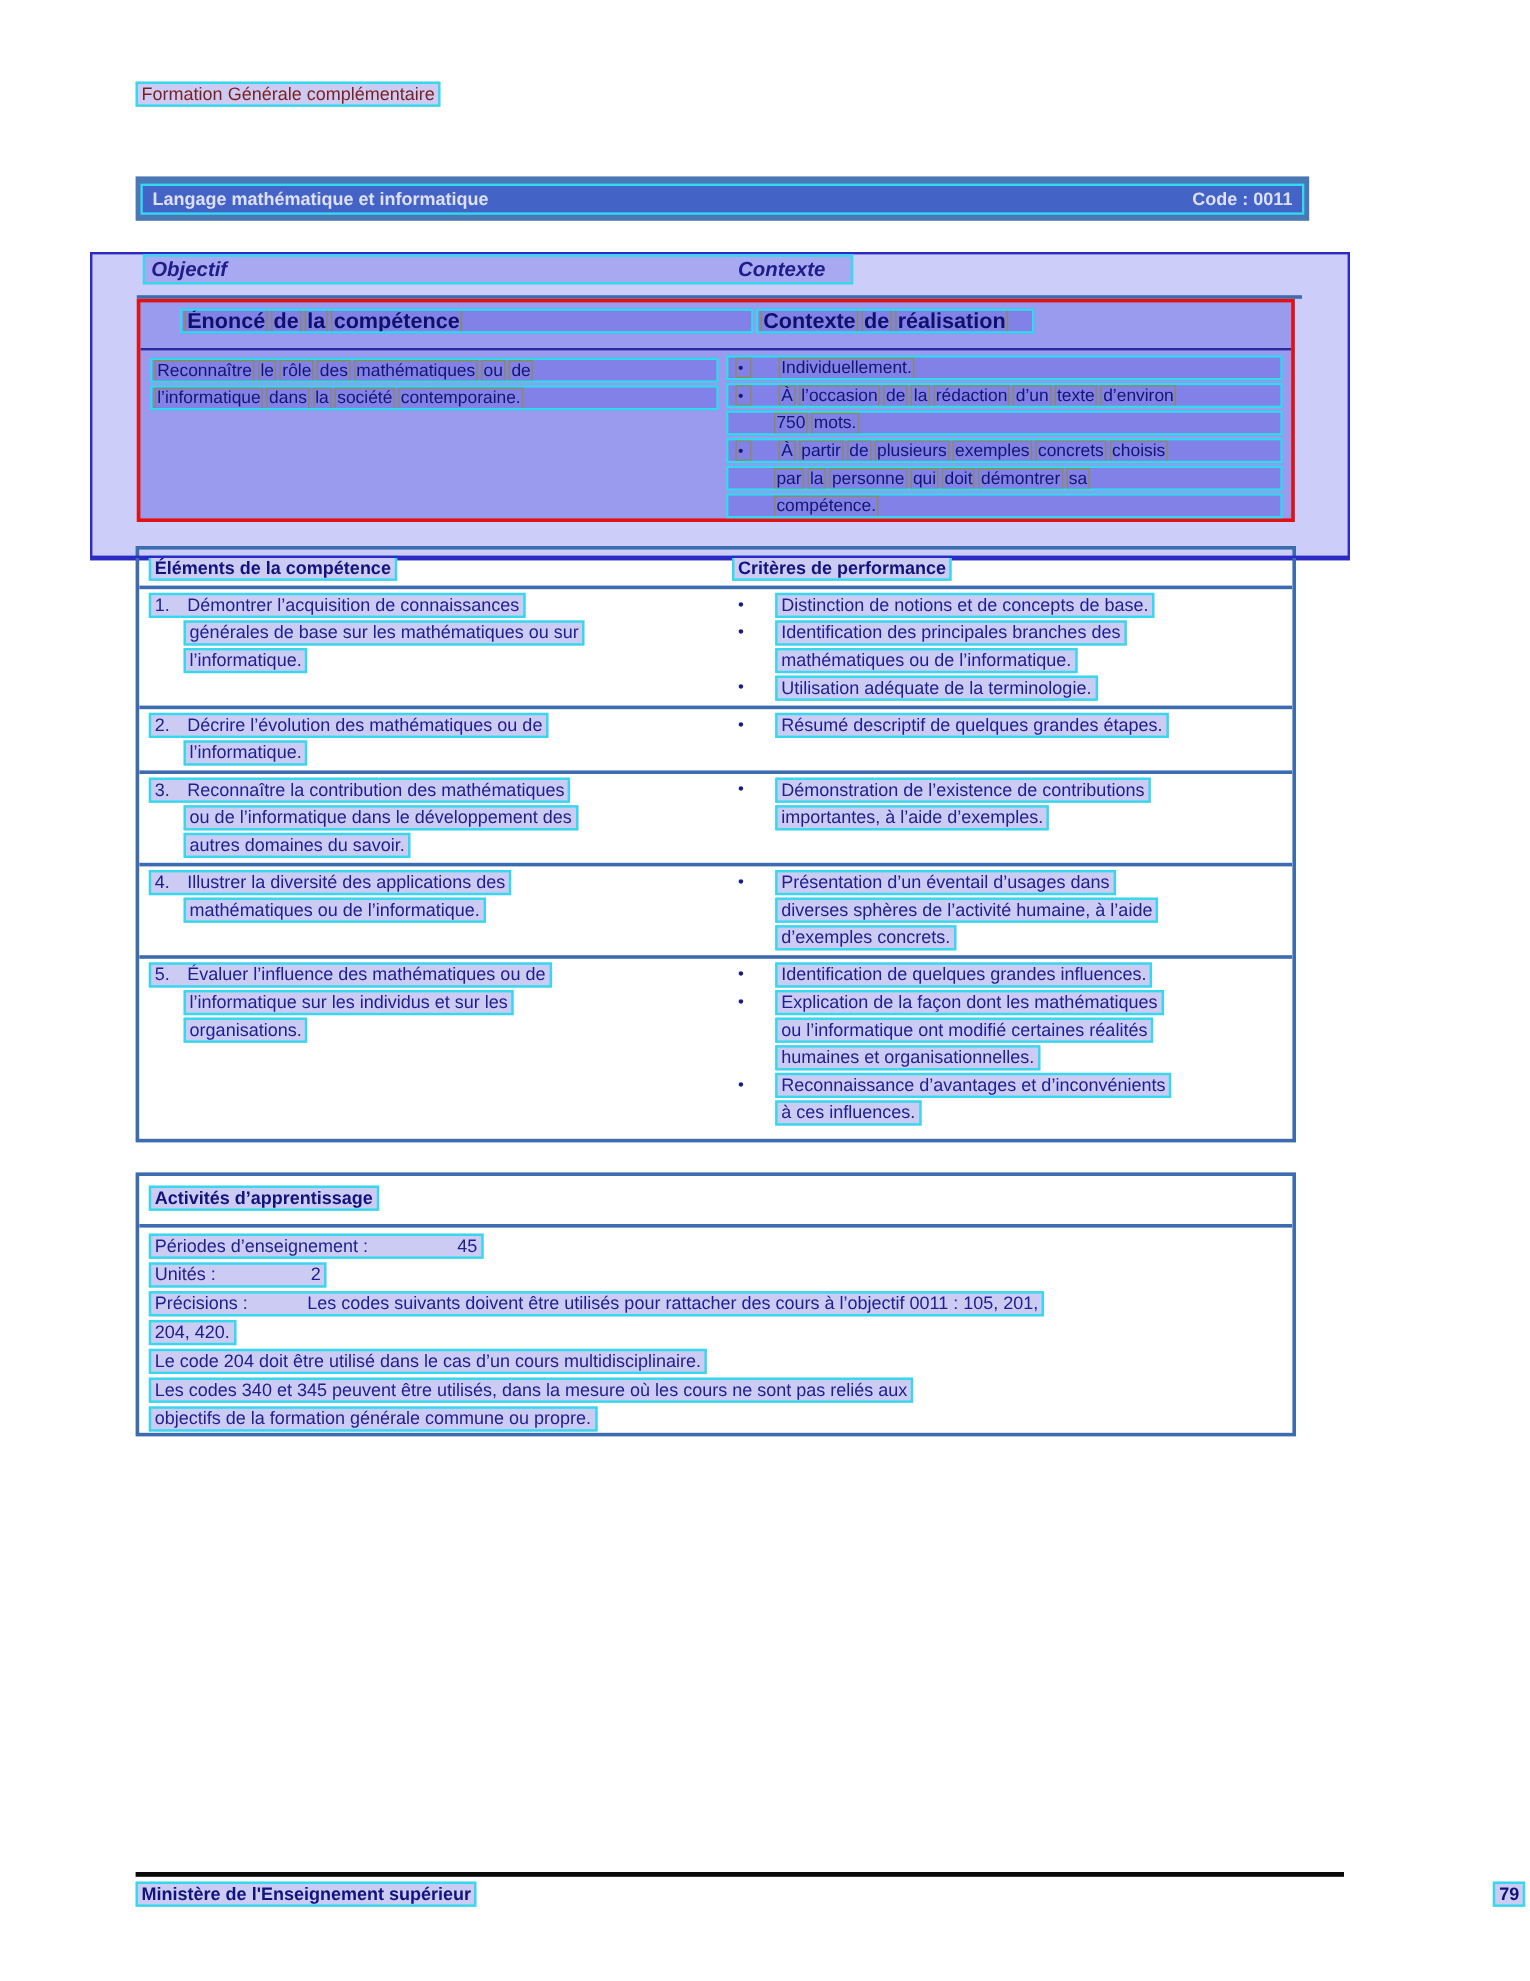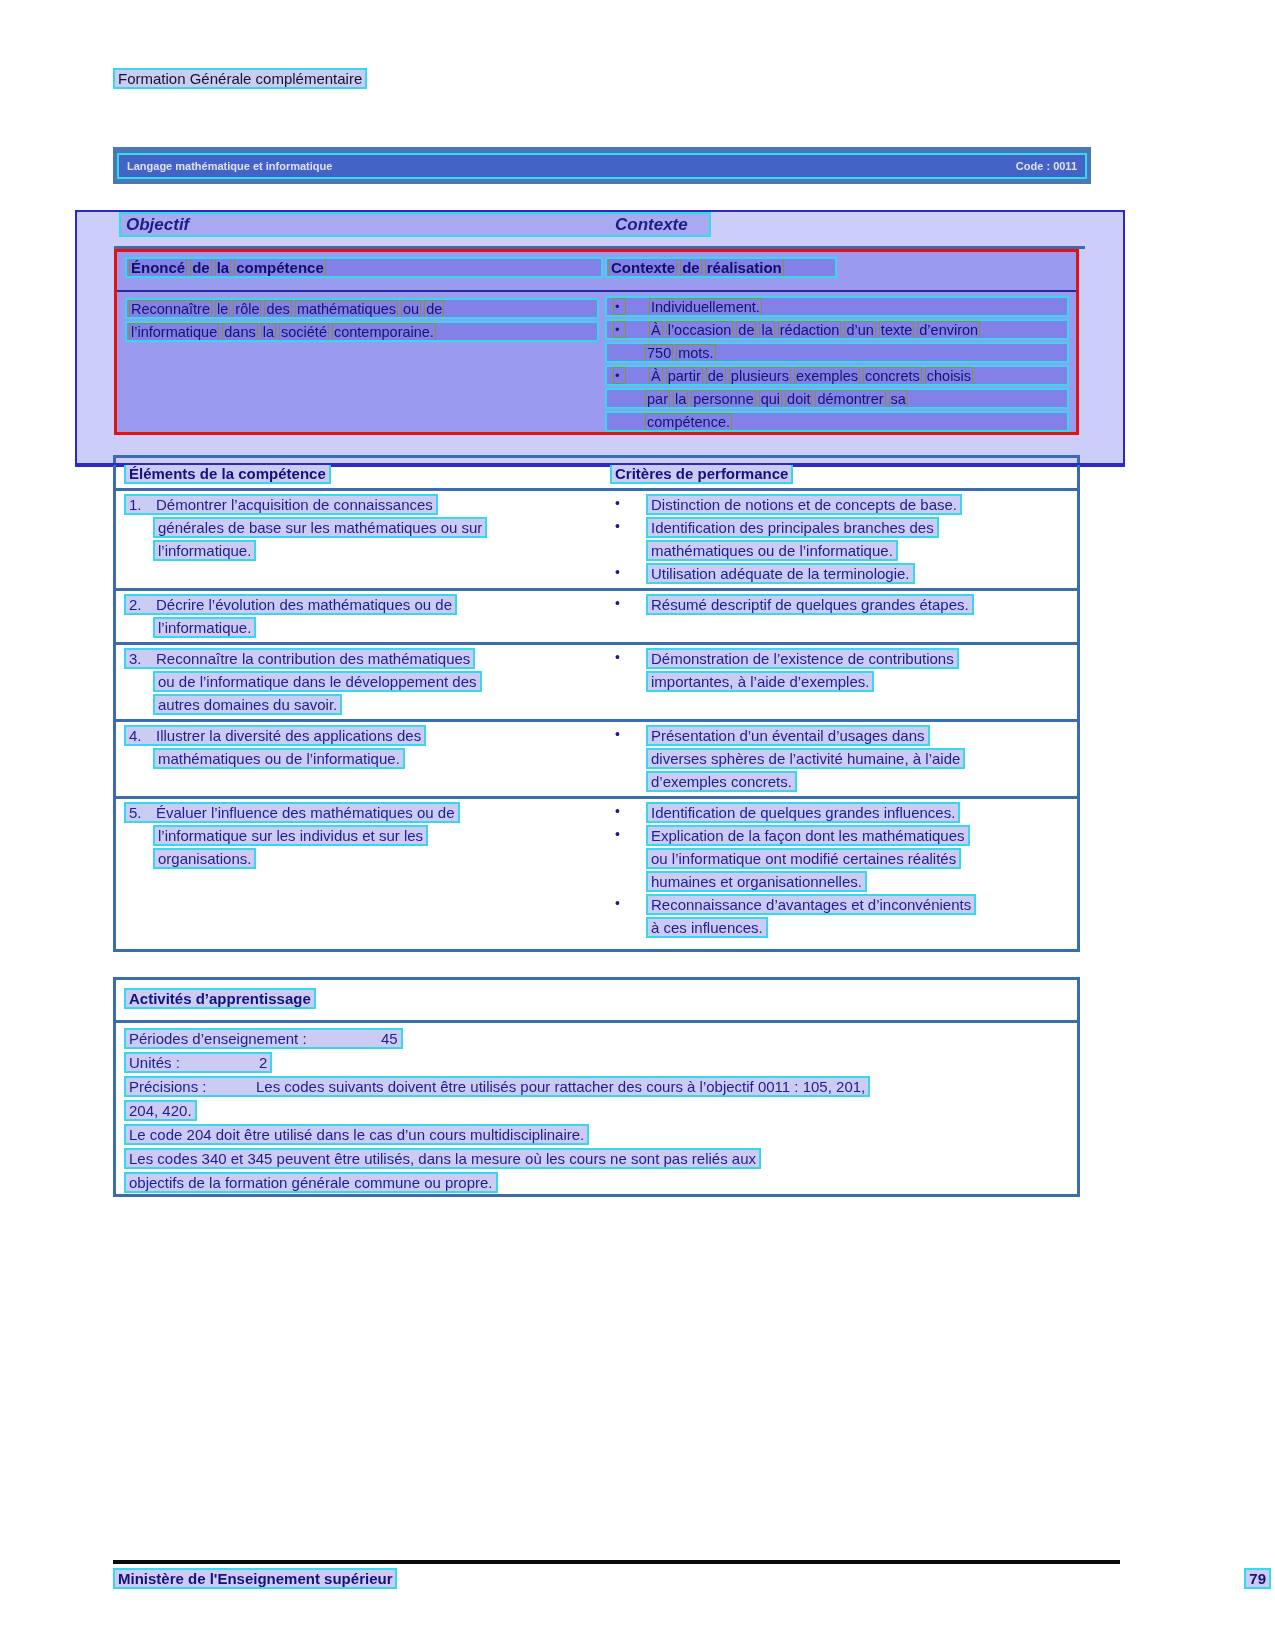--- a/index.html
+++ b/index.html
@@ -5,44 +5,44 @@
   html,body{margin:0;padding:0;background:#ffffff;}
   .page{position:relative;width:1275px;height:1651px;background:#ffffff;overflow:hidden;
         font-family:"Liberation Sans",sans-serif;color:#1e1e8e;}
 
   
   .hl{box-sizing:content-box;display:block;width:max-content;line-height:15px;font-size:15px;
       padding:1px 3px;border:2px solid #35d9ee;background:#cbcbf3;color:#1e1e8e;
       margin-bottom:2px;white-space:nowrap;}
   .hl.bold{font-weight:bold;color:#12127c;}
 
-  .top-label{position:absolute;left:113px;top:68px;font-size:15px;color:#0f172a;}
+  .top-label{position:absolute;left:113px;top:68px;font-size:15px;color:#7f1d1d;}
 
   .header-bar{position:absolute;left:113px;top:147px;width:978px;height:37px;background:#4a78b4;}
   .header-band{position:absolute;left:4px;right:4px;top:6px;bottom:5px;background:#4463c6;
       border:2px solid #35d9ee;display:flex;justify-content:space-between;align-items:center;
-      padding:0 8px;color:#dde0f5;font-weight:bold;font-size:11px;text-align:center;}
+      padding:0 8px;color:#dde0f5;font-weight:bold;font-size:15px;text-align:center;}
 
   .lav-box{position:absolute;left:75px;top:210px;width:1046px;height:253px;background:#cccdf8;
       border:2px solid #2b2bc4;}
   .obj-band{position:absolute;left:119px;top:212px;width:588px;height:21px;background:#a9a9f1;
       border:2px solid #35d9ee;font-weight:bold;font-style:italic;font-size:17px;color:#1d1d8a;
       line-height:21px;}
   .obj-left{position:absolute;left:5px;}
   .obj-right{position:absolute;left:494px;}
 
   .top-table-line{position:absolute;left:114px;top:246px;width:971px;height:3px;background:#3b6cb0;}
 
   
   .red-box{position:absolute;left:114px;top:249px;width:965px;height:186px;border:3px solid #e31212;
       background:#9a9aee;box-sizing:border-box;overflow:hidden;}
   .band{box-sizing:border-box;display:flex;align-items:center;width:474px;height:21px;margin-bottom:2px;
       background:#8181e7;border:2px solid #35d9ee;padding:0 2px;color:#15156e;font-size:14.5px;
       overflow:hidden;white-space:nowrap;}
-  .band.hdr{font-weight:bold;font-size:15px;color:#101068;}
+  .band.hdr{font-weight:bold;font-size:18px;color:#101068;margin-left:25px;}
   .rb-h-left{position:absolute;left:8px;top:5px;width:478px;}
   .rb-h-right{position:absolute;left:488px;top:5px;width:232px;}
   .rb-divider{position:absolute;left:0;right:0;top:38px;height:2px;background:#2a2aa0;}
   .rb-left{position:absolute;left:8px;top:46px;}
   .rb-right{position:absolute;left:488px;top:44px;}
   .rb-right .band{width:464px;}
   .wb{display:inline-block;border:1px solid #8e8e3c;padding:0 1px;margin-right:3px;}
   .rb-bullet{display:inline-block;width:9px;margin:0 23px 0 4px;font-size:13px;color:#1a1a70;}
   .rb-bullet.empty{border-color:transparent;}
 

